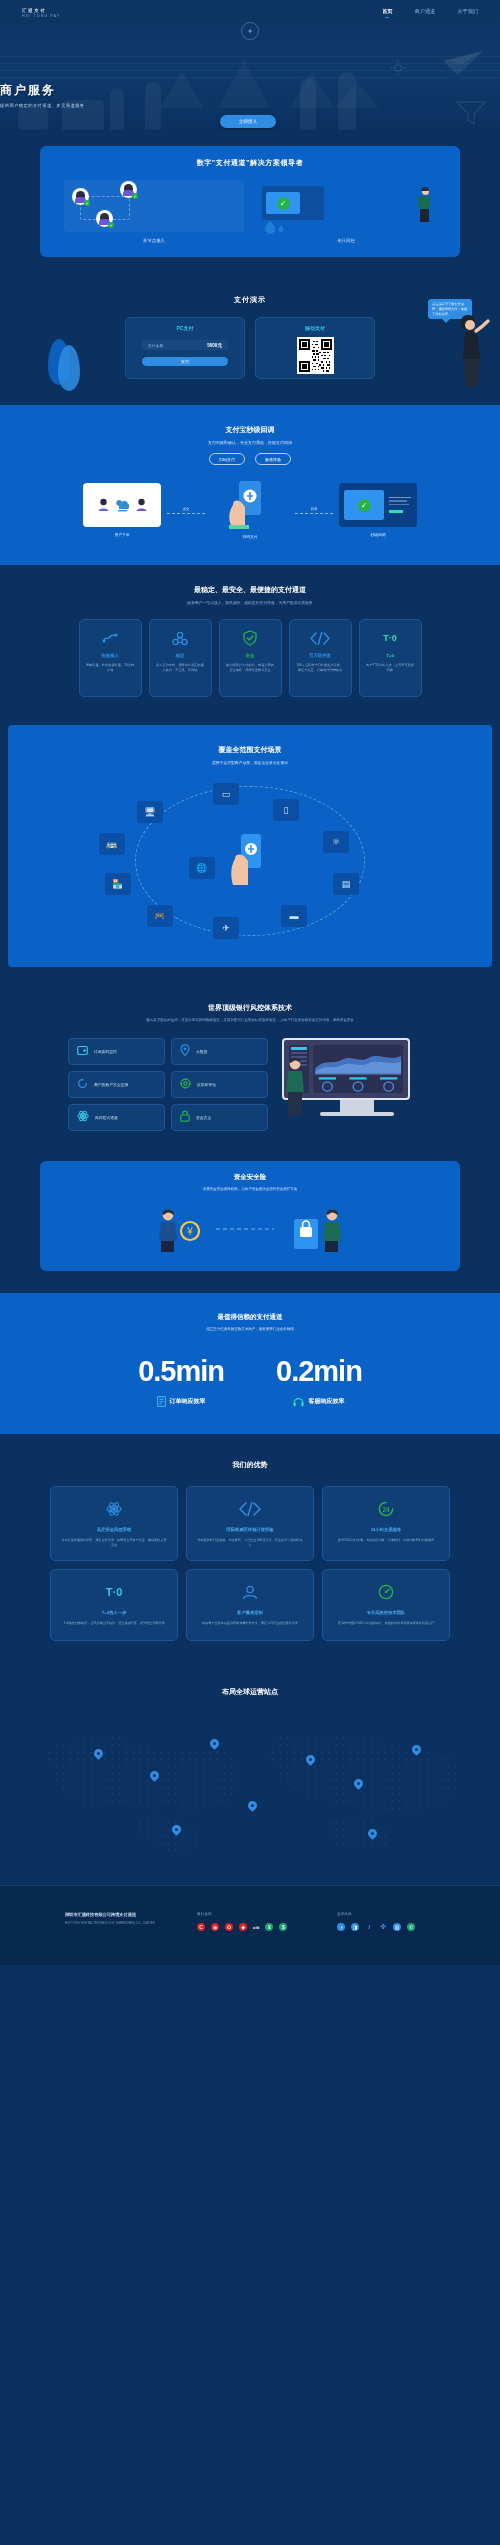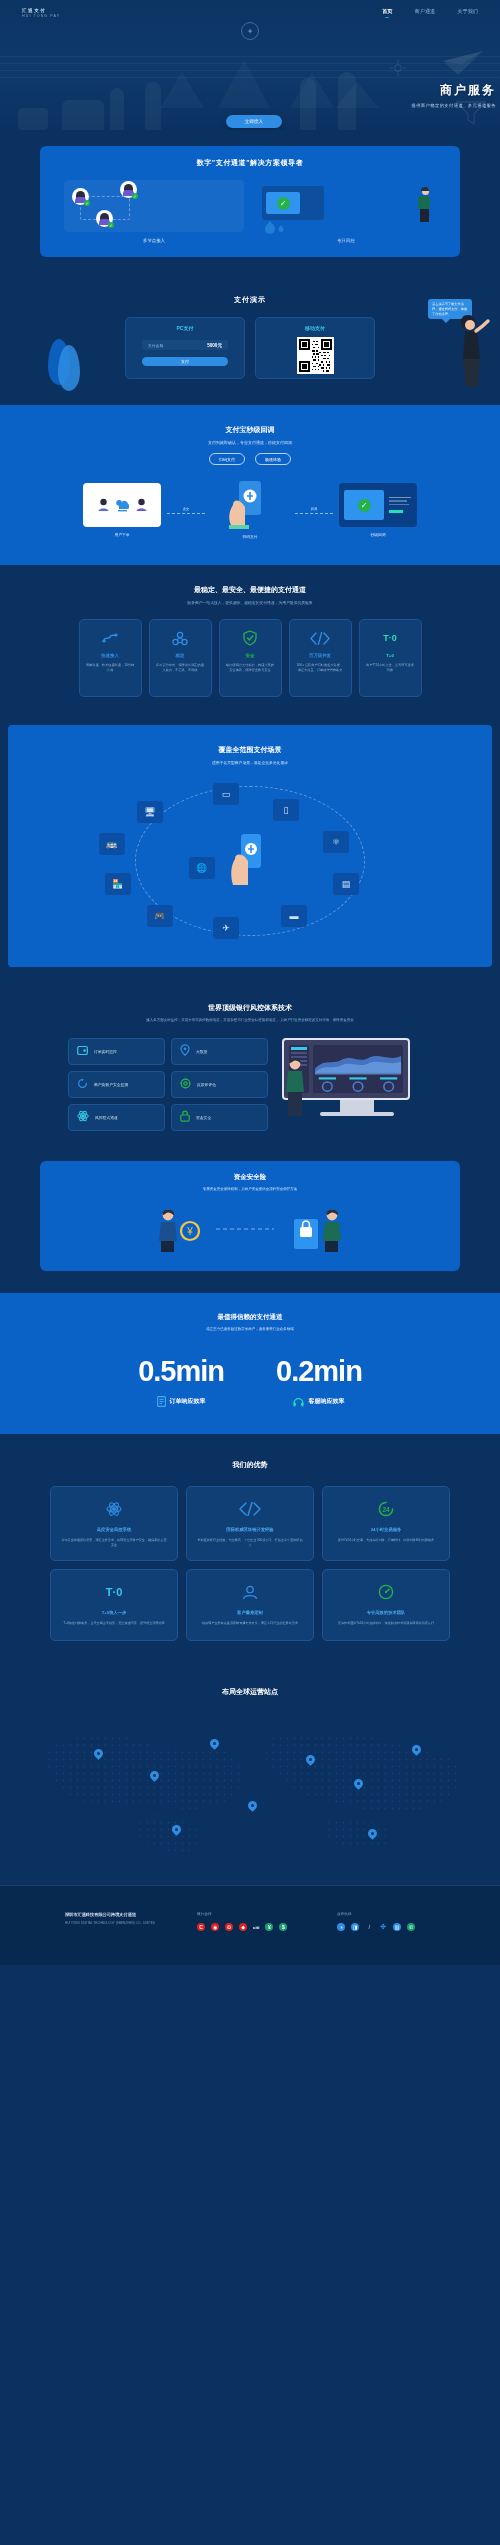--- a/index.html
+++ b/index.html
@@ -49,21 +49,21 @@
   .nav-item.active::after{
     content:""; position:absolute; left:50%; transform:translateX(-50%);
     bottom:0; width:4px; height:1.5px; background:#2f8de4; border-radius:1px;
   }
   .hero-logo-mark {
     position:absolute; left:50%; top:22px; transform:translateX(-50%);
     width:18px; height:18px; border:1px solid rgba(120,170,220,.45);
     border-radius:50%; display:flex; align-items:center; justify-content:center;
     color:rgba(150,195,240,.6); font-size:8px; z-index:4;
   }
-  .hero-copy { position:absolute; left:0; right:4px; top:82px; z-index:6; text-align:right;margin-left:12px; }
+  .hero-copy { position:absolute; left:0; right:4px; top:82px; z-index:6; text-align:left; }
   .hero-title { font-size:12px; font-weight:bold; letter-spacing:2px; text-shadow:0 1px 3px rgba(0,0,0,.4); }
   .hero-desc { font-size:4.3px; color:#bed6ef; margin-top:4px; letter-spacing:.4px; }
   .hero-btn {
     margin:7px auto 0; width:56px; height:13px; border-radius:7px;
     background:#2f8de4; color:#fff; font-size:4.6px; display:flex;
     align-items:center; justify-content:center; cursor:pointer;
     box-shadow:0 2px 6px rgba(0,0,0,.25);
   }
   .silhouette { position:absolute; background:rgba(255,255,255,.05); }
 

